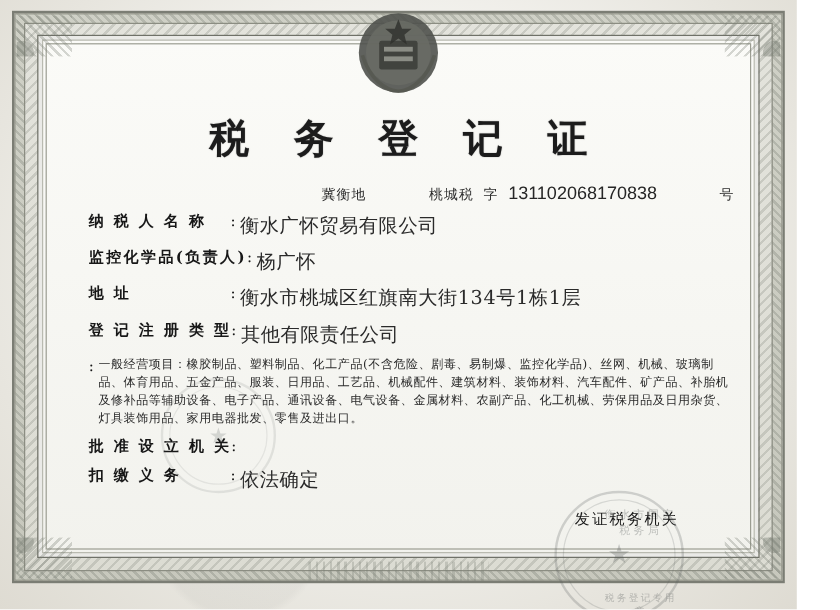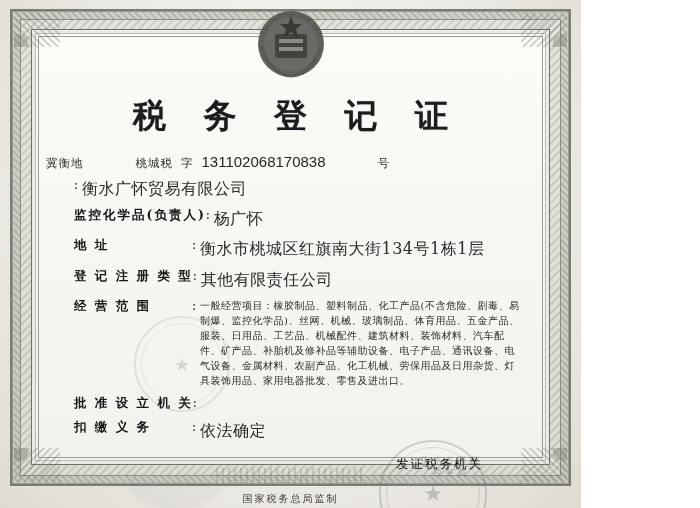--- a/index.html
+++ b/index.html
@@ -9,21 +9,21 @@
   }
   body {
     width: 700px;
     height: 508px;
     overflow: hidden;
     font-family: "DejaVu Sans", sans-serif;
   }
 
   .cert {
     position: relative;
-    width: 581px;
+    width: 664px;
     height: 508px;
     background:
       radial-gradient(ellipse at 50% 42%, #fdfdfb 0%, #f3f2ee 45%, #e7e5de 75%, #dedbd2 100%);
     overflow: hidden;
   }
 
   
   .paper-noise {
     position: absolute;
     inset: 0;
@@ -133,20 +133,21 @@
     font-weight: bold;
     letter-spacing: 13px;
     color: #1c1c1c;
     text-indent: 13px;
     text-shadow: 0 0 1px rgba(0,0,0,0.45);
   }
 
   .codeline {
     margin-top: 14px;
     display: flex;
+    justify-content: flex-end;
     align-items: baseline;
     font-family: "DejaVu Serif", serif;
     font-size: 11.5px;
     color: #2b2b2b;
     padding-right: 6px;
     gap: 8px;
   }
   .codeline .seg { letter-spacing: 1px; }
   .codeline .num {
     font-family: Liberation Sans, sans-serif;
@@ -337,20 +338,21 @@
       <span class="seg">桃城税</span>
       <span class="seg">字</span>
       <span class="num">131102068170838</span>
       <span class="gap"></span>
       <span class="seg">号</span>
     </div>
 
     <div class="fields">
 
       <div class="row">
+        <div class="label">纳 税 人 名 称</div>
         <div class="colon">:</div>
         <div class="value">衡水广怀贸易有限公司</div>
       </div>
 
       <div class="row">
         <div class="label">监控化学品(负责人)</div>
         <div class="colon">:</div>
         <div class="value">杨广怀</div>
       </div>
 
@@ -360,21 +362,20 @@
         <div class="value">衡水市桃城区红旗南大街134号1栋1层</div>
       </div>
 
       <div class="row">
         <div class="label">登 记 注 册 类 型</div>
         <div class="colon">:</div>
         <div class="value">其他有限责任公司</div>
       </div>
 
       <div class="row multi scope-wrap">
-        <div class="label">经 营 范 围</div>
         <div class="colon">:</div>
         <div class="value">一般经营项目：橡胶制品、塑料制品、化工产品(不含危险、剧毒、易制爆、监控化学品)、丝网、机械、玻璃制品、体育用品、五金产品、服装、日用品、工艺品、机械配件、建筑材料、装饰材料、汽车配件、矿产品、补胎机及修补品等辅助设备、电子产品、通讯设备、电气设备、金属材料、农副产品、化工机械、劳保用品及日用杂货、灯具装饰用品、家用电器批发、零售及进出口。</div>
 
         <div class="stamp2">
           <div class="ring2"></div>
           <div class="star2">★</div>
         </div>
       </div>
 
       <div class="row">
@@ -398,15 +399,14 @@
         <div class="star">★</div>
         <div class="arc-bottom">税务登记专用章</div>
       </div>
 
       <div class="issuer">发证税务机关</div>
 
     </div>
 
   </div>
 
-  <div class="bottom-caption">国家税务总局监制</div>
 
 </div>
 
 </body></html>

